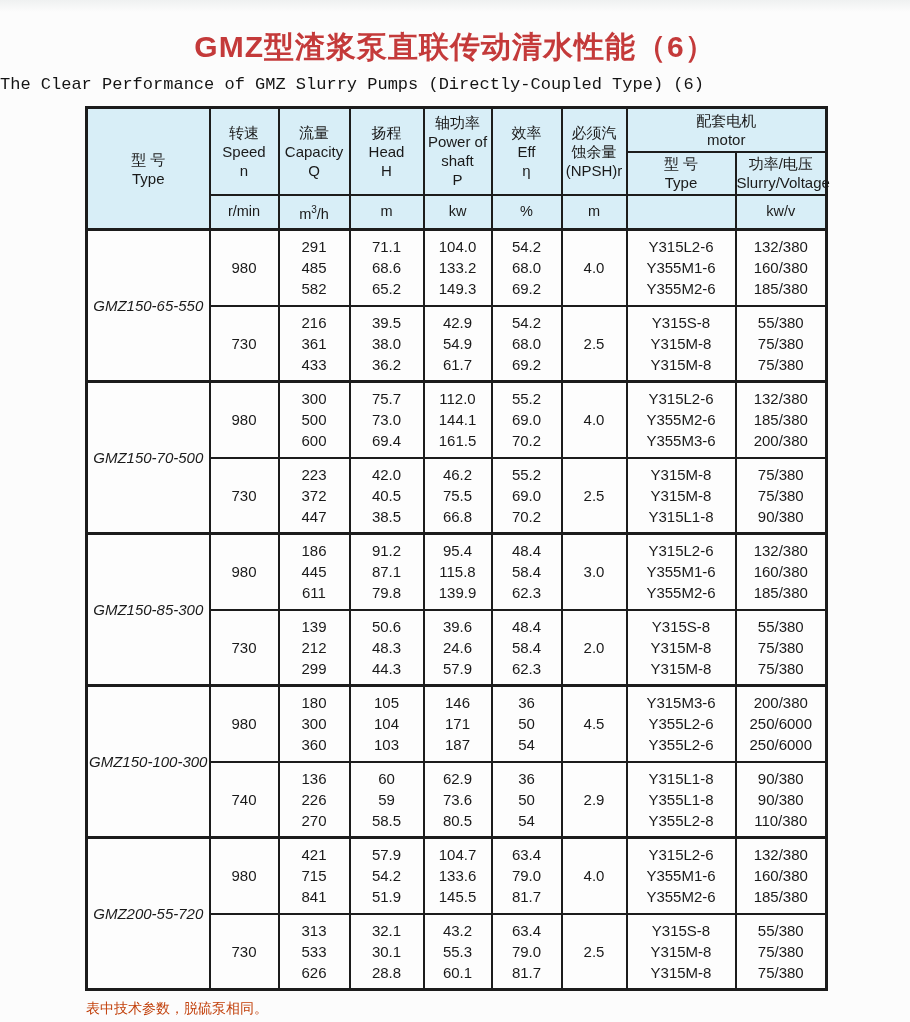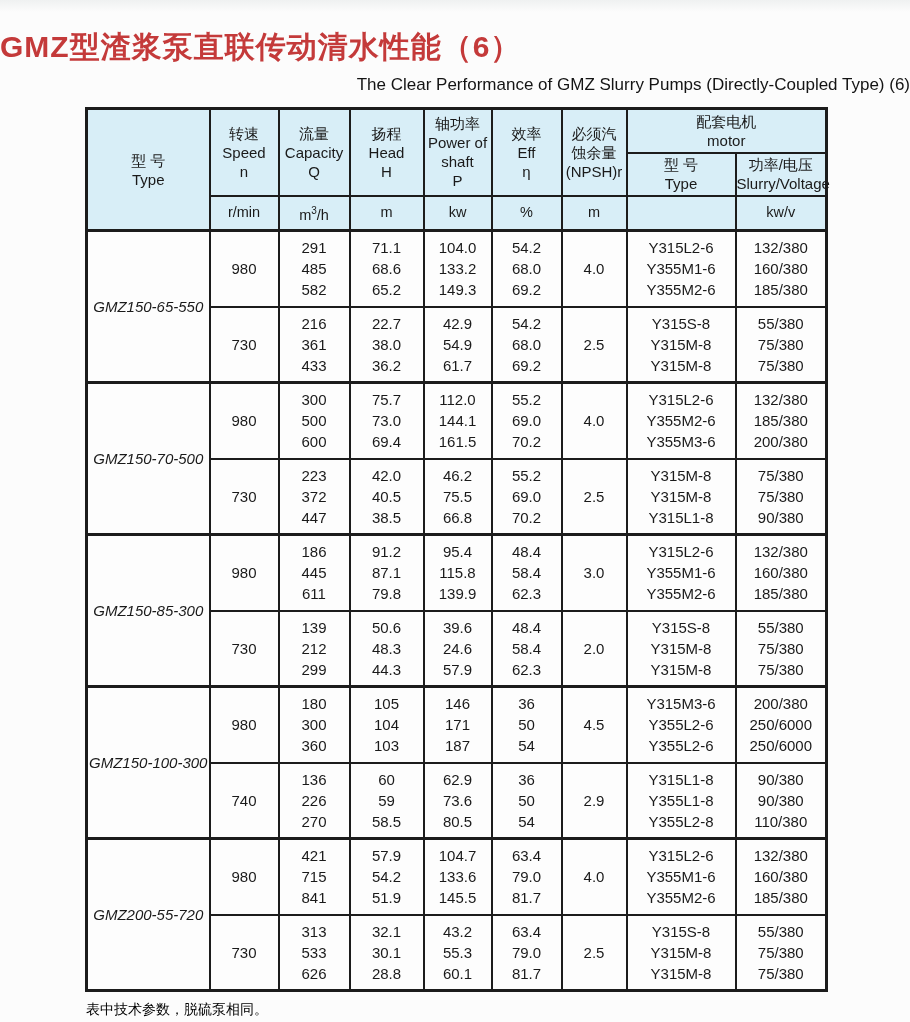--- a/index.html
+++ b/index.html
@@ -16,29 +16,31 @@
     font-family:"Liberation Sans","DejaVu Sans",sans-serif;
     color:var(--ink);
     position:relative;
   }
   .photo-edge{
     position:absolute;top:0;left:0;width:910px;height:12px;
     background:linear-gradient(#eff1f1,#fcfcfc);
   }
   .page-title{
     margin:0;padding-top:27px;
+    text-align:center;
     font-size:30px;font-weight:bold;
     color:var(--accent);
     letter-spacing:1px;
   }
   .page-subtitle{
     margin:7px 0 1px 0;
-    text-align:right;
+    text-align:left;
     font-size:17px;
     color:#141414;
+    font-family:Liberation Mono, monospace;
   }
   table.perf{
     border-collapse:collapse;
     table-layout:fixed;
     width:740px;
     margin:12px 0 0 85px;
     background:#fdfdfd;
     border:3px solid var(--border);
   }
   .perf th,.perf td{
@@ -62,21 +64,21 @@
     font-size:15px;
     line-height:21px;
     background:#fdfdfd;
   }
   .perf tbody tr.group-start td{border-top:3.5px solid var(--border);border-radius:11px;}
   .model-cell{font-size:14.5px;letter-spacing:0;font-style:italic;}
   sup{font-size:10px;}
   .footnote{
     margin:9px 0 0 86px;
     font-size:14px;
-    color:#000000;
+    color:#c2410c;
   }
 </style>
 </head>
 <body>
 
 <div class="photo-edge"></div>
 
 <h1 class="page-title">GMZ型渣浆泵直联传动清水性能（6）</h1>
 <div class="page-subtitle">The Clear Performance of GMZ Slurry Pumps (Directly-Coupled Type) (6)</div>
 
@@ -192,21 +194,21 @@
         </td>
       </tr>
       <tr>
         <td>730</td>
         <td>
           <div>216</div>
           <div>361</div>
           <div>433</div>
         </td>
         <td>
-          <div>22.7</div>
+          <div>39.5</div>
           <div>38.0</div>
           <div>36.2</div>
         </td>
         <td>
           <div>42.9</div>
           <div>54.9</div>
           <div>61.7</div>
         </td>
         <td>
           <div>54.2</div>

